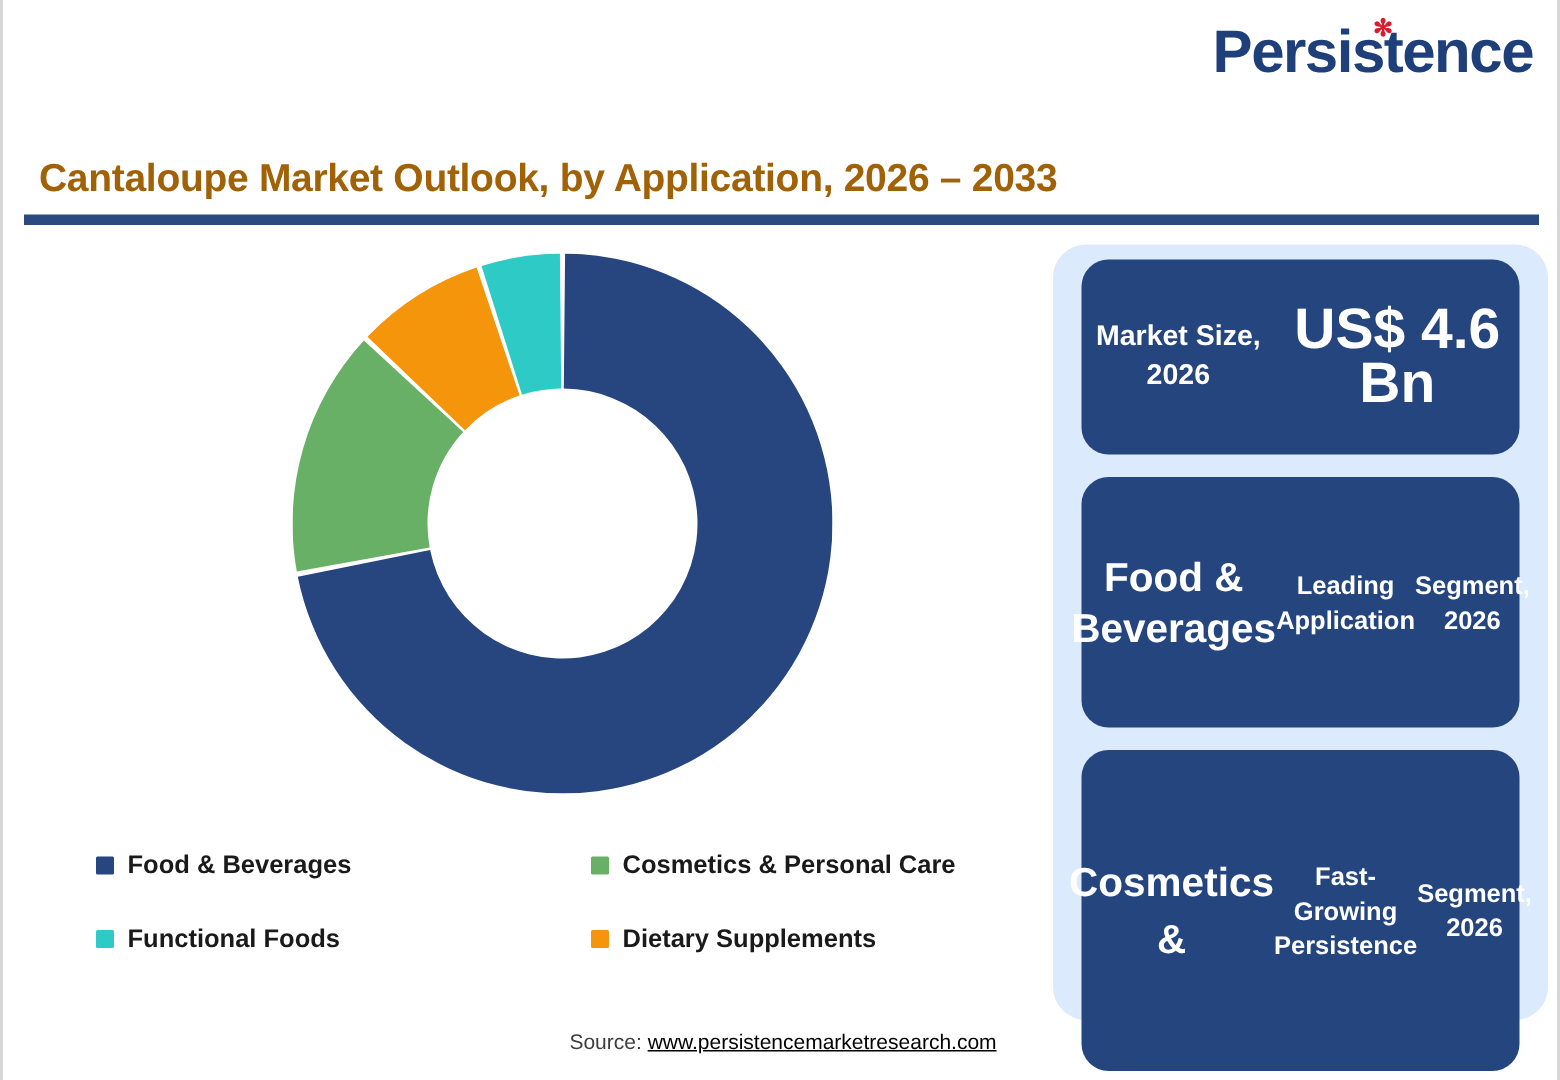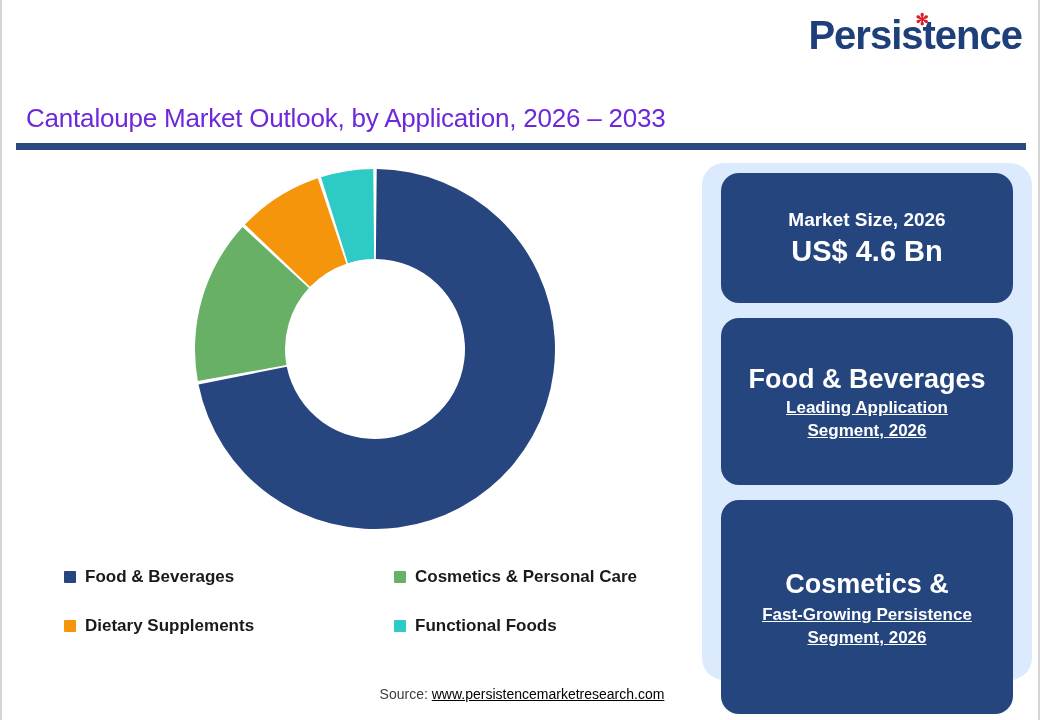--- a/index.html
+++ b/index.html
@@ -58,22 +58,22 @@
     letter-spacing: 0px;
     white-space: nowrap;
   }
 
   
   #title {
     position: absolute;
     left: 24px;
     top: 103px;
     font-size: 26px;
-    font-weight: normal;
-    color: #6d28d9;
+    font-weight: bold;
+    color: #a16207;
     white-space: nowrap;
     letter-spacing: -0.2px;
   }
   #title-rule {
     position: absolute;
     left: 14px;
     top: 143px;
     width: 1010px;
     height: 7px;
     background: #2a4a7f;
@@ -130,54 +130,53 @@
   }
   .card {
     position: absolute;
     left: 19px;
     width: 292px;
     background: #25457f;
     border-radius: 18px;
     color: #ffffff;
     text-align: center;
     display: flex;
-    flex-direction: column;
+    flex-direction: row;
     justify-content: center;
     align-items: center;
     box-sizing: border-box;
   }
   #card-1 { top: 10px;  height: 130px; }
   #card-2 { top: 155px; height: 167px; }
   #card-3 { top: 337px; height: 214px; }
 
   .card-kicker {
     font-size: 19px;
     font-weight: bold;
     line-height: 26px;
   }
   .card-value {
-    font-size: 29px;
+    font-size: 38px;
     font-weight: bold;
     line-height: 36px;
   }
   .card-headline {
     font-size: 27px;
     font-weight: bold;
     line-height: 34px;
   }
   .card-headline-2 {
     font-size: 27px;
     font-weight: bold;
     line-height: 38px;
   }
   .card-sub {
     font-size: 17px;
     font-weight: bold;
     line-height: 23px;
-    text-decoration: underline;
   }
 
   
   #footer {
     position: absolute;
     left: 0;
     top: 686px;
     width: 1040px;
     text-align: center;
     font-size: 14px;
@@ -217,26 +216,26 @@
   <div id="legend">
     <div class="legend-item">
       <span class="legend-swatch" style="background:#27457f"></span>
       <span class="legend-label">Food &amp; Beverages</span>
     </div>
     <div class="legend-item">
       <span class="legend-swatch" style="background:#68b065"></span>
       <span class="legend-label">Cosmetics &amp; Personal Care</span>
     </div>
     <div class="legend-item">
+      <span class="legend-swatch" style="background:#2ecac5"></span>
+      <span class="legend-label">Functional Foods</span>
+    </div>
+    <div class="legend-item">
       <span class="legend-swatch" style="background:#f5950b"></span>
       <span class="legend-label">Dietary Supplements</span>
-    </div>
-    <div class="legend-item">
-      <span class="legend-swatch" style="background:#2ecac5"></span>
-      <span class="legend-label">Functional Foods</span>
     </div>
   </div>
 
   <div id="panel">
 
     <div class="card" id="card-1">
       <div class="card-kicker">Market Size, 2026</div>
       <div class="card-value">US$ 4.6 Bn</div>
     </div>
 

